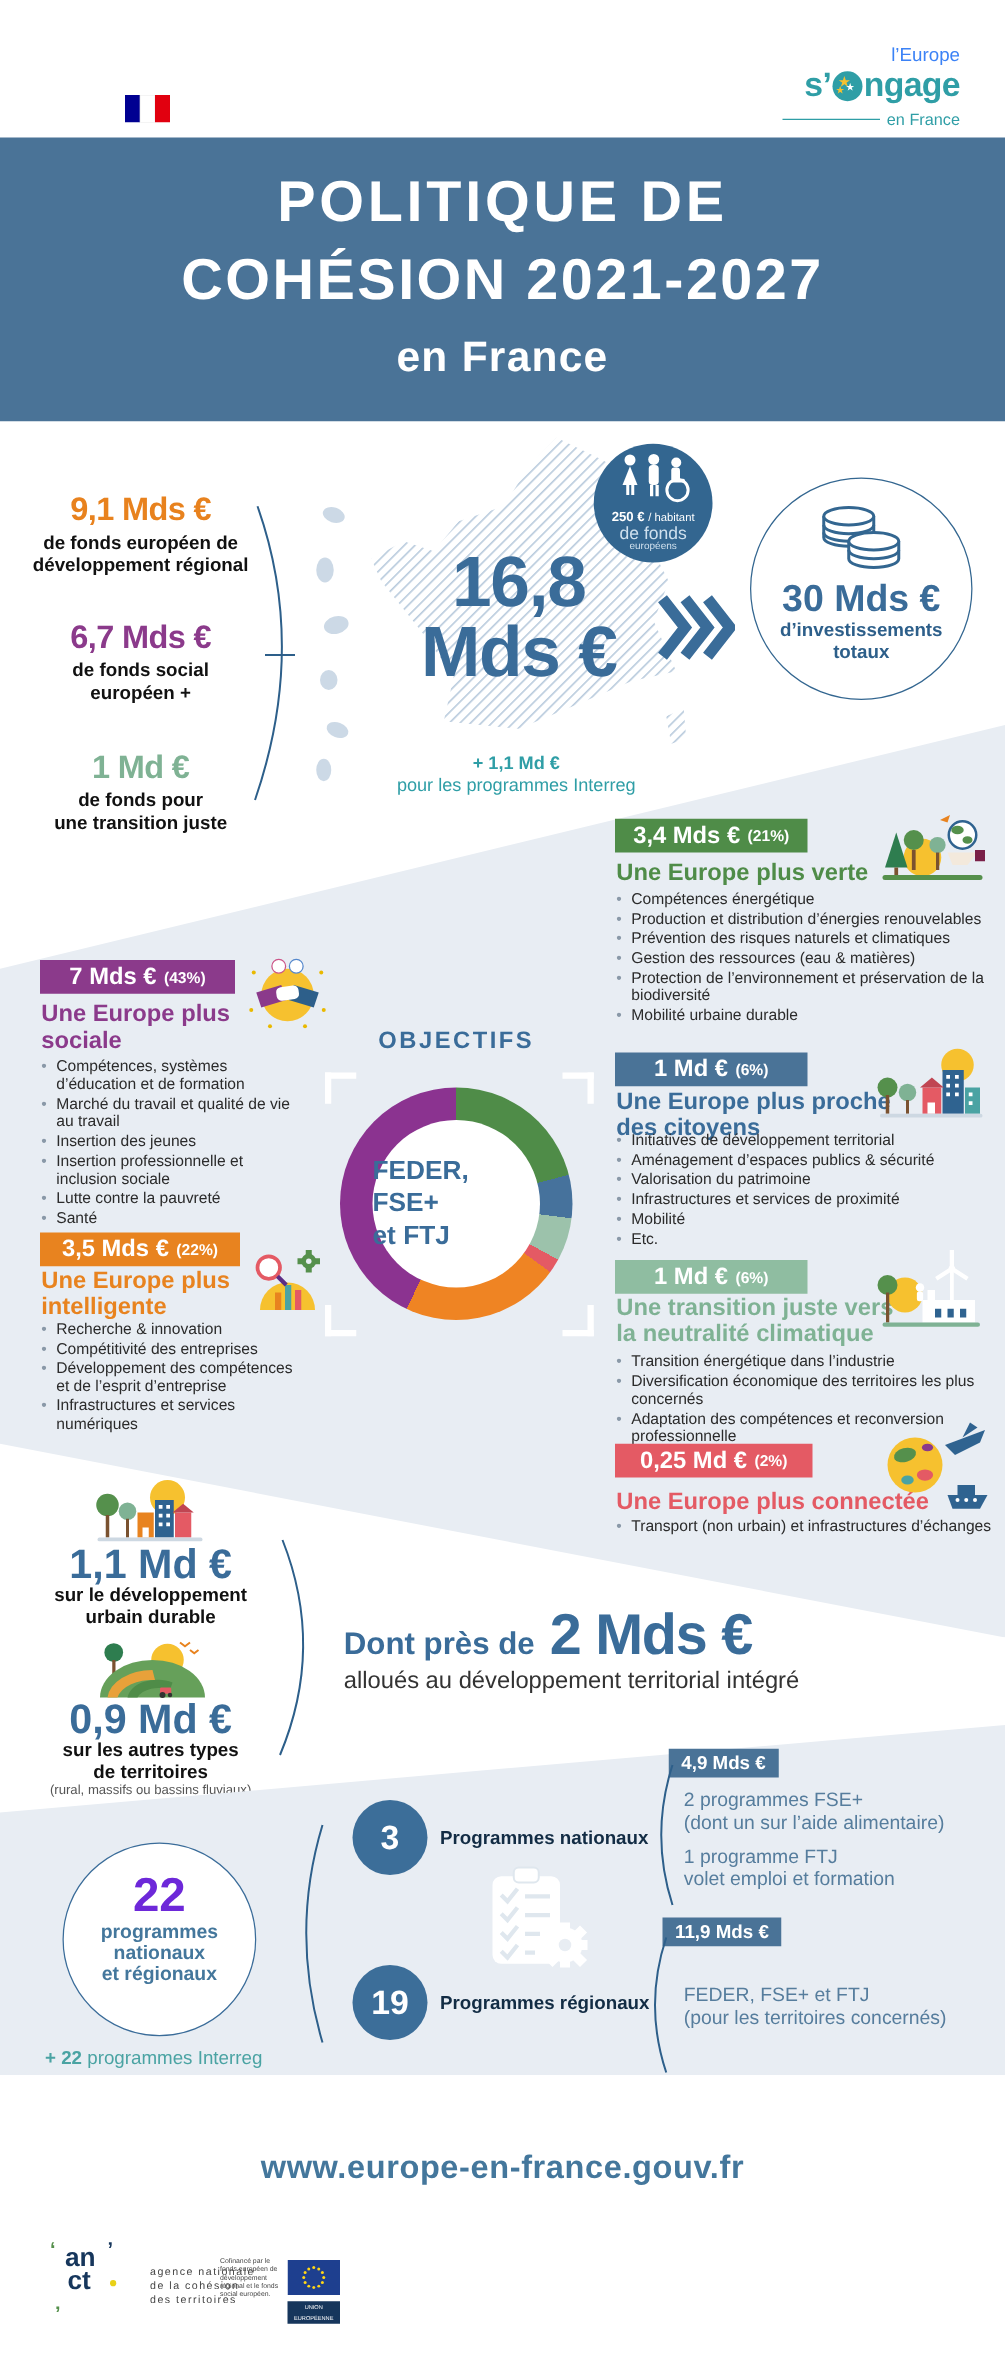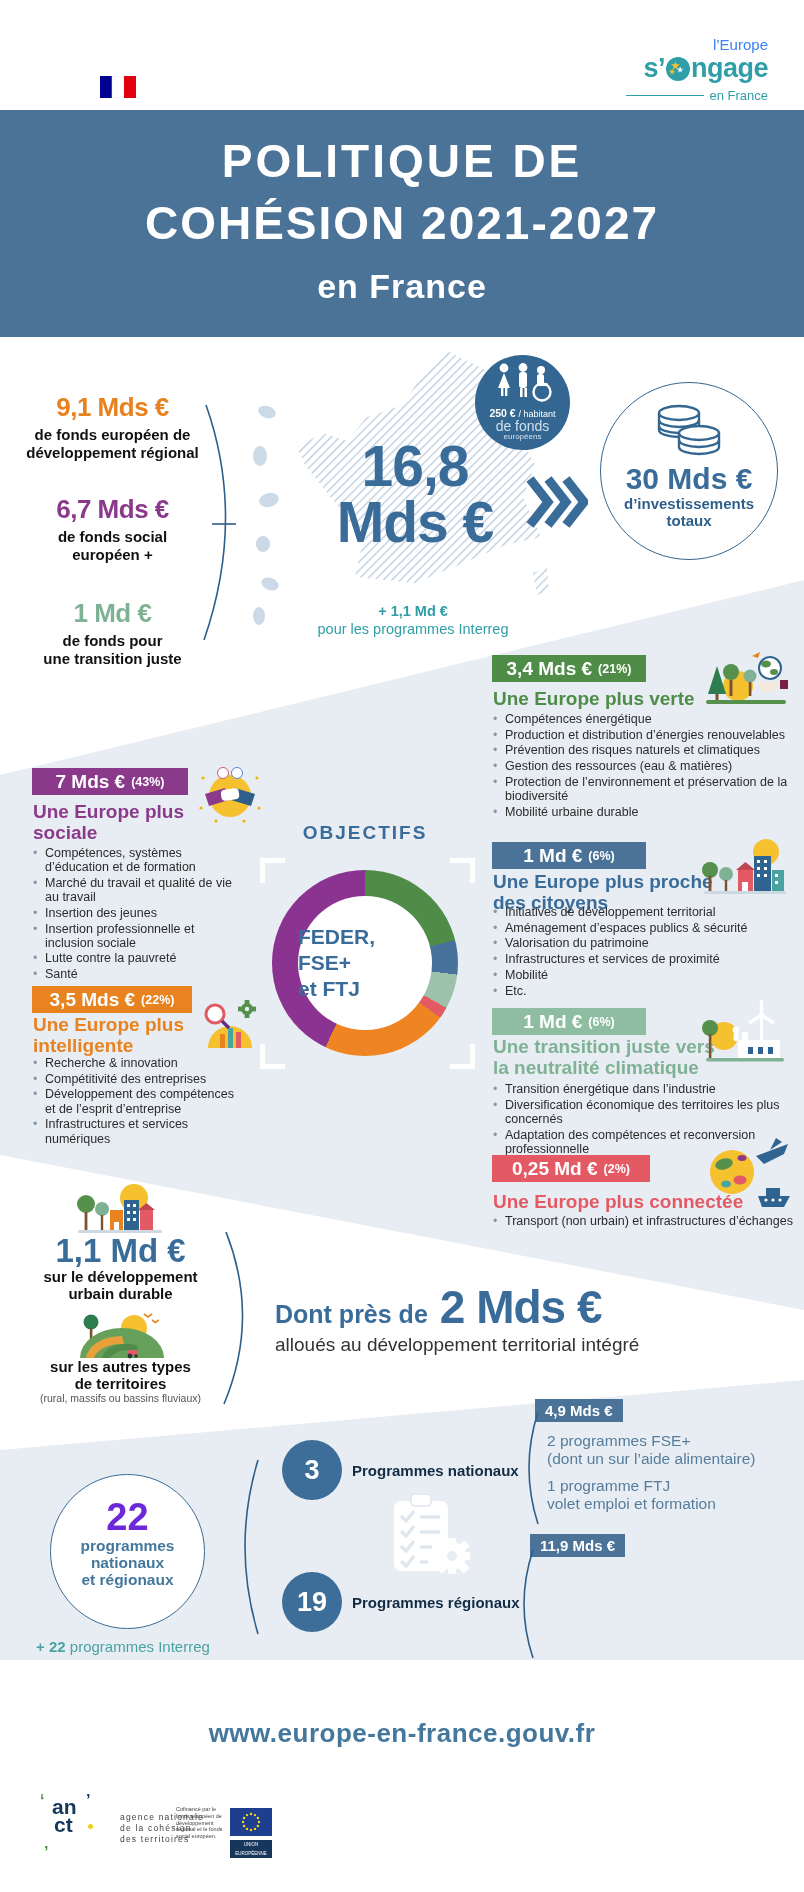--- a/index.html
+++ b/index.html
@@ -534,20 +534,21 @@
     <path d="M2 52 A42 30 0 0 1 86 52 Z" fill="#66a05a"></path>
     <path d="M8 52 A36 24 0 0 1 44 30 L46 38 A28 18 0 0 0 16 52 Z" fill="#e8a13a"></path>
     <path d="M24 52 A24 16 0 0 1 60 40 L58 46 A18 12 0 0 0 32 52 Z" fill="#4f8c48"></path>
     <rect x="50" y="44" width="9" height="5" rx="1" fill="#e45a64"></rect>
       <circle cx="52" cy="50" r="2.4" fill="#333"></circle>
       <circle cx="58" cy="50" r="1.8" fill="#333"></circle>
     <path d="M66 8 l4 3 l4 -3" fill="none" stroke="#e8831f" stroke-width="1.6"></path>
     <path d="M74 14 l3.4 2.6 l3.4 -2.6" fill="none" stroke="#e8831f" stroke-width="1.6"></path>
   </svg>
   <div class="abs ctr" style="left:28px;top:1358px;width:185px;">
+    <div class="terr-amt">0,9 Md €</div>
     <div class="terr-cap">sur les autres types</div>
     <div class="terr-cap">de territoires</div>
     <div class="terr-note">(rural, massifs ou bassins fluviaux)</div>
   </div>
   <svg class="abs" style="left:212px;top:1228px;" width="50" height="180">
     <path d="M14 4 Q48 90 12 176" fill="none" stroke="#2d5f8a" stroke-width="1.6"></path>
   </svg>
   <div class="abs" style="left:275px;top:1280px;width:500px;">
     <div style="display:flex;align-items:baseline;gap:12px;">
       <span class="dont-prefix">Dont près de</span>
@@ -622,20 +623,24 @@
     <div>1 programme FTJ</div>
     <div>volet emploi et formation</div>
   </div>
 
   <div class="abs" style="left:530px;top:1534px;">
     <span class="mini-badge">11,9 Mds €</span>
   </div>
   <svg class="abs" style="left:513px;top:1546px;" width="24" height="116">
     <path d="M20 4 Q2 58 20 112" fill="none" stroke="#2d5f8a" stroke-width="1.6"></path>
   </svg>
+  <div class="abs prog-details" style="left:547px;top:1588px;width:250px;">
+    <div>FEDER, FSE+ et FTJ</div>
+    <div>(pour les territoires concernés)</div>
+  </div>
 
   <div class="abs ctr site-url" style="left:0;top:1718px;width:804px;">www.europe-en-france.gouv.fr</div>
 
   <div class="abs" style="left:44px;top:1798px;width:64px;height:58px;">
     <span class="abs" style="left:-4px;top:-6px;font-size:16px;font-weight:bold;color:#55904c;">‘</span>
     <span class="abs" style="left:42px;top:-6px;font-size:16px;font-weight:bold;color:#16365c;">’</span>
     <div class="anct-word" style="margin-left:8px;"><span>an</span></div>
     <div class="anct-word" style="margin-left:10px;"><span>ct</span></div>
     <span class="abs" style="left:44px;top:26px;width:5px;height:5px;border-radius:50%;background:#e9d117;"></span>
     <span class="abs" style="left:0px;top:36px;font-size:16px;font-weight:bold;color:#55904c;">‚</span>

